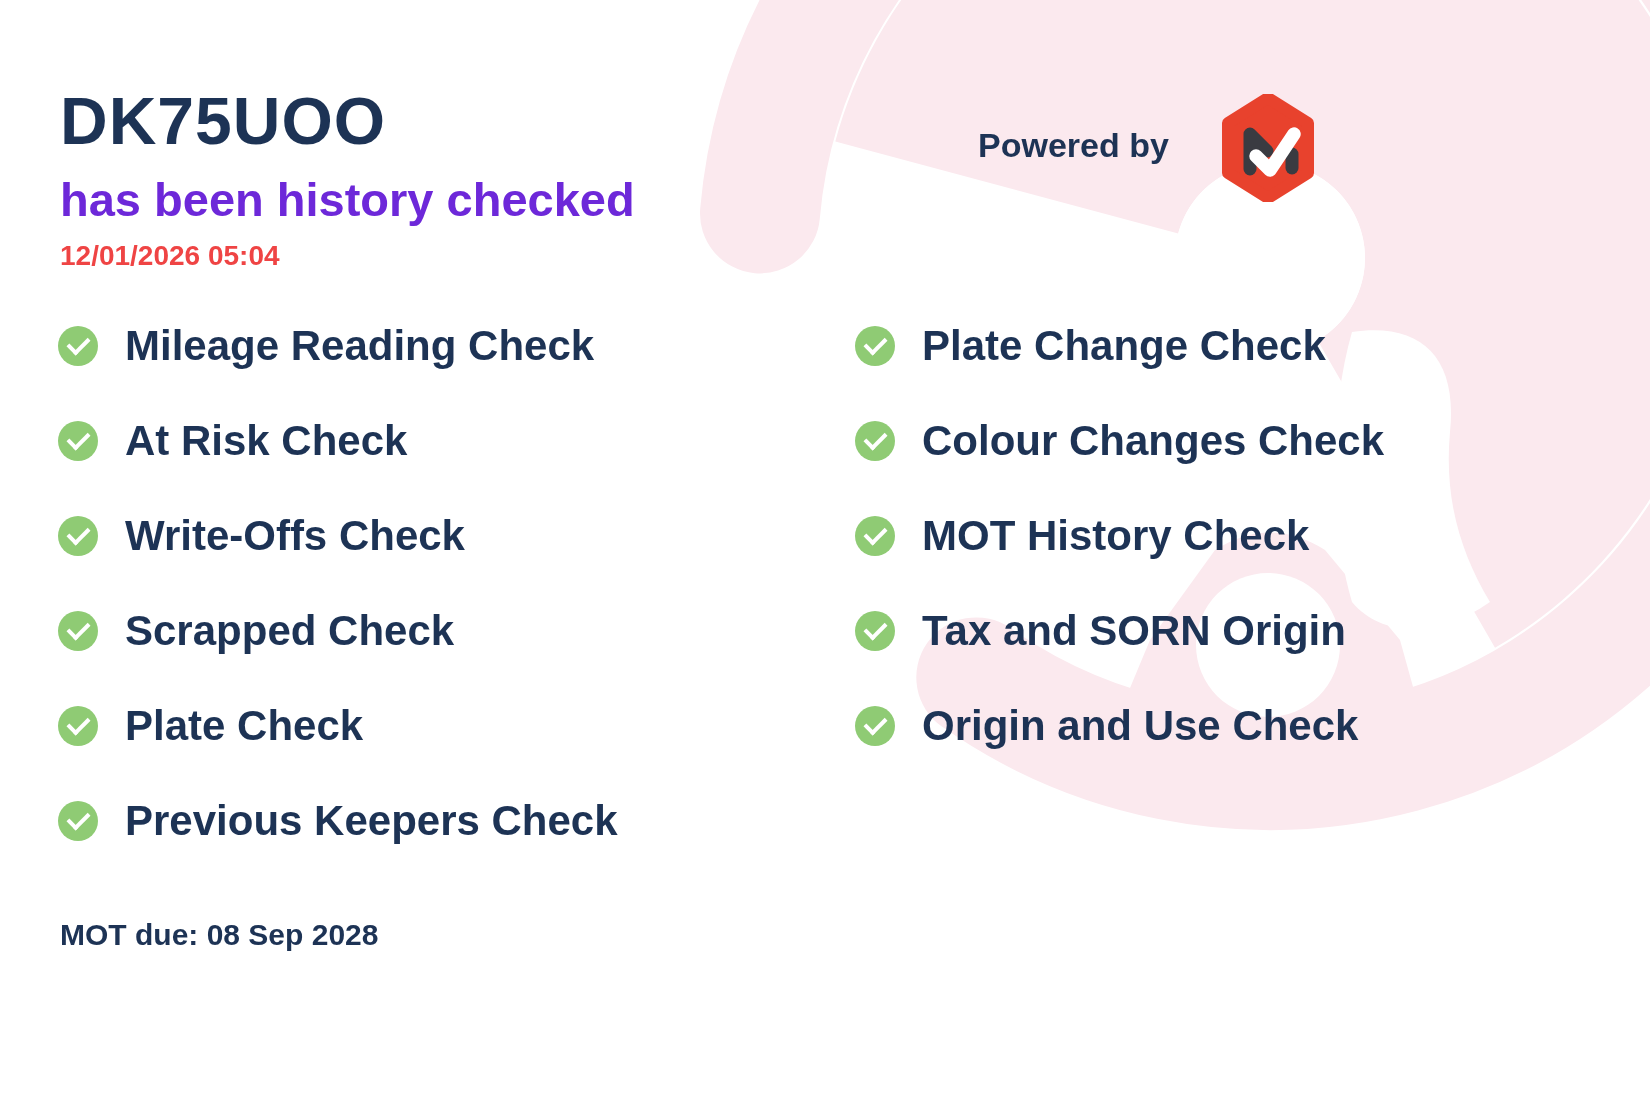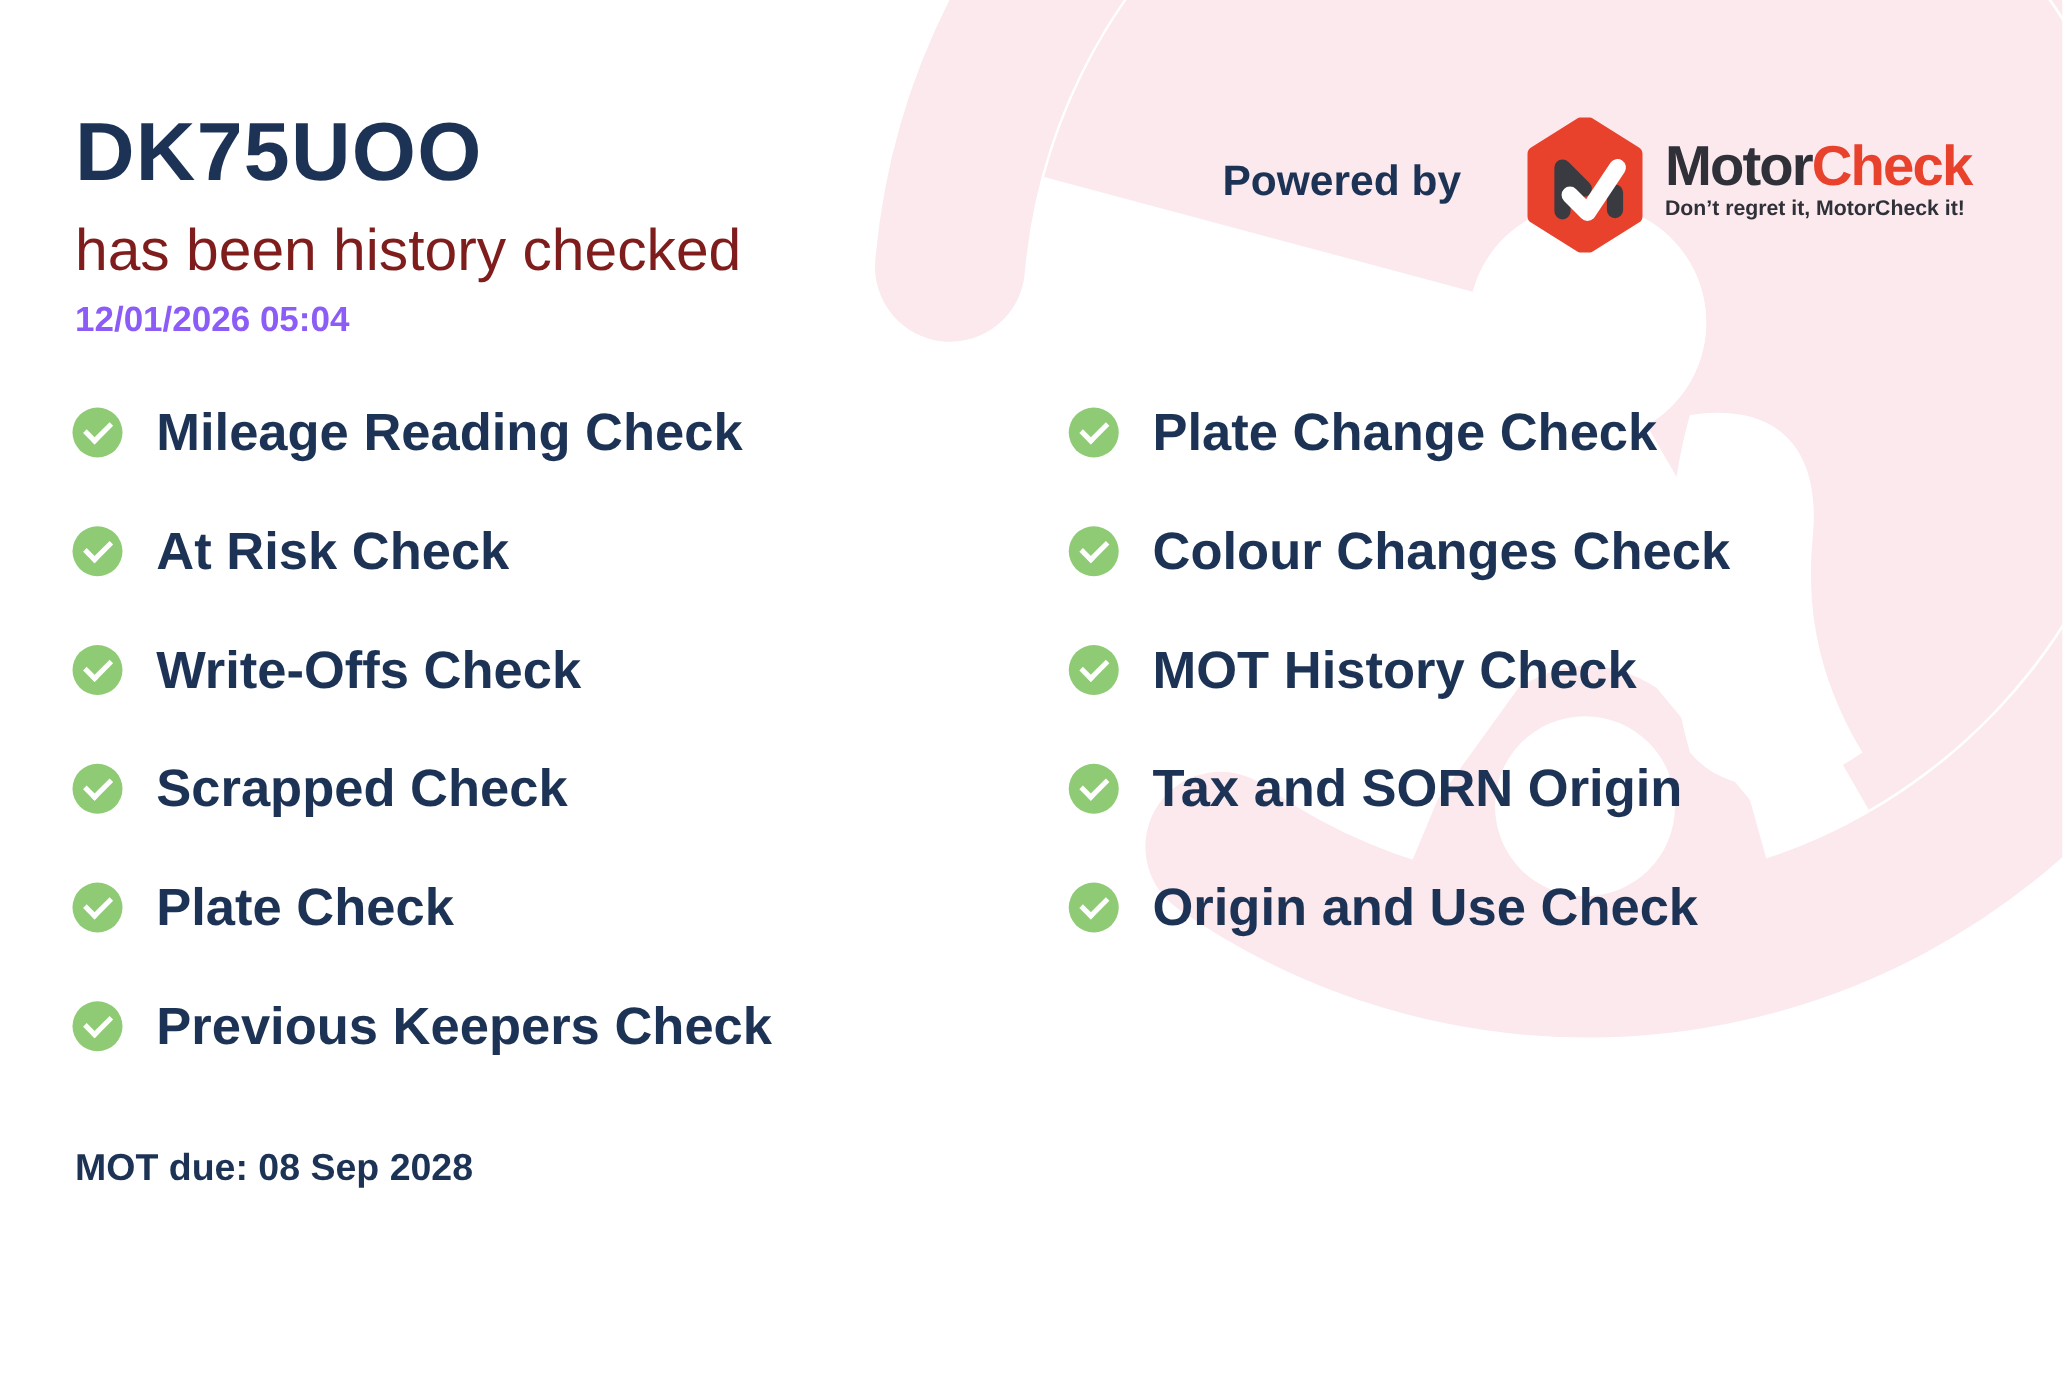--- a/index.html
+++ b/index.html
@@ -10,25 +10,25 @@
   .bg-wheel{position:absolute;left:0;top:0;width:1650px;height:1100px;z-index:0;}
   .layer{position:absolute;z-index:1;}
 
   
   .title{
     left:60px;top:88px;
     font-size:66px;font-weight:700;color:#1d3355;letter-spacing:1px;line-height:1.0;
   }
   .subtitle{
     left:60px;top:176px;
-    font-size:47px;font-weight:400;color:#7f1d1d;letter-spacing:0px;line-height:1.0;
+    font-size:47px;font-weight:700;color:#6d28d9;letter-spacing:0px;line-height:1.0;
   }
   .timestamp{
     left:60px;top:240px;
-    font-size:28px;font-weight:600;color:#8b5cf6;
+    font-size:28px;font-weight:600;color:#ef4444;
   }
 
   
   .powered-by{
     left:978px;top:126px;
     font-size:34px;font-weight:700;color:#1d3355;
   }
   .logo-hex{left:1220px;top:94px;width:96px;height:108px;}
   .wordmark{left:1332px;top:110px;line-height:1.0;}
   .wordmark .brand{
@@ -89,24 +89,20 @@
 
   <div class="layer powered-by">Powered by</div>
 
   <svg class="layer logo-hex" viewBox="0 0 96 108" aria-hidden="true">
     <polygon points="48,4 88,29 88,79 48,104 8,79 8,29" fill="#e8422d" stroke="#e8422d" stroke-width="12" stroke-linejoin="round"></polygon>
     <path d="M30 75 V40 L47 57" fill="none" stroke="#3a3b41" stroke-width="13" stroke-linecap="round" stroke-linejoin="round"></path>
     <path d="M72 60 V74" fill="none" stroke="#3a3b41" stroke-width="13" stroke-linecap="round"></path>
     <path d="M36 62 L50 76 L74 40" fill="none" stroke="#ffffff" stroke-width="13.5" stroke-linecap="round" stroke-linejoin="round"></path>
   </svg>
 
-  <div class="layer wordmark">
-    <div class="brand"><span>Motor</span><span class="accent">Check</span></div>
-    <div class="tagline">Don’t regret it, MotorCheck it!</div>
-  </div>
 
   <div class="col col-left">
     <div class="check-row">
       <span class="check-icon"></span>
       <span class="check-label">Mileage Reading Check</span>
     </div>
     <div class="check-row">
       <span class="check-icon"></span>
       <span class="check-label">At Risk Check</span>
     </div>

